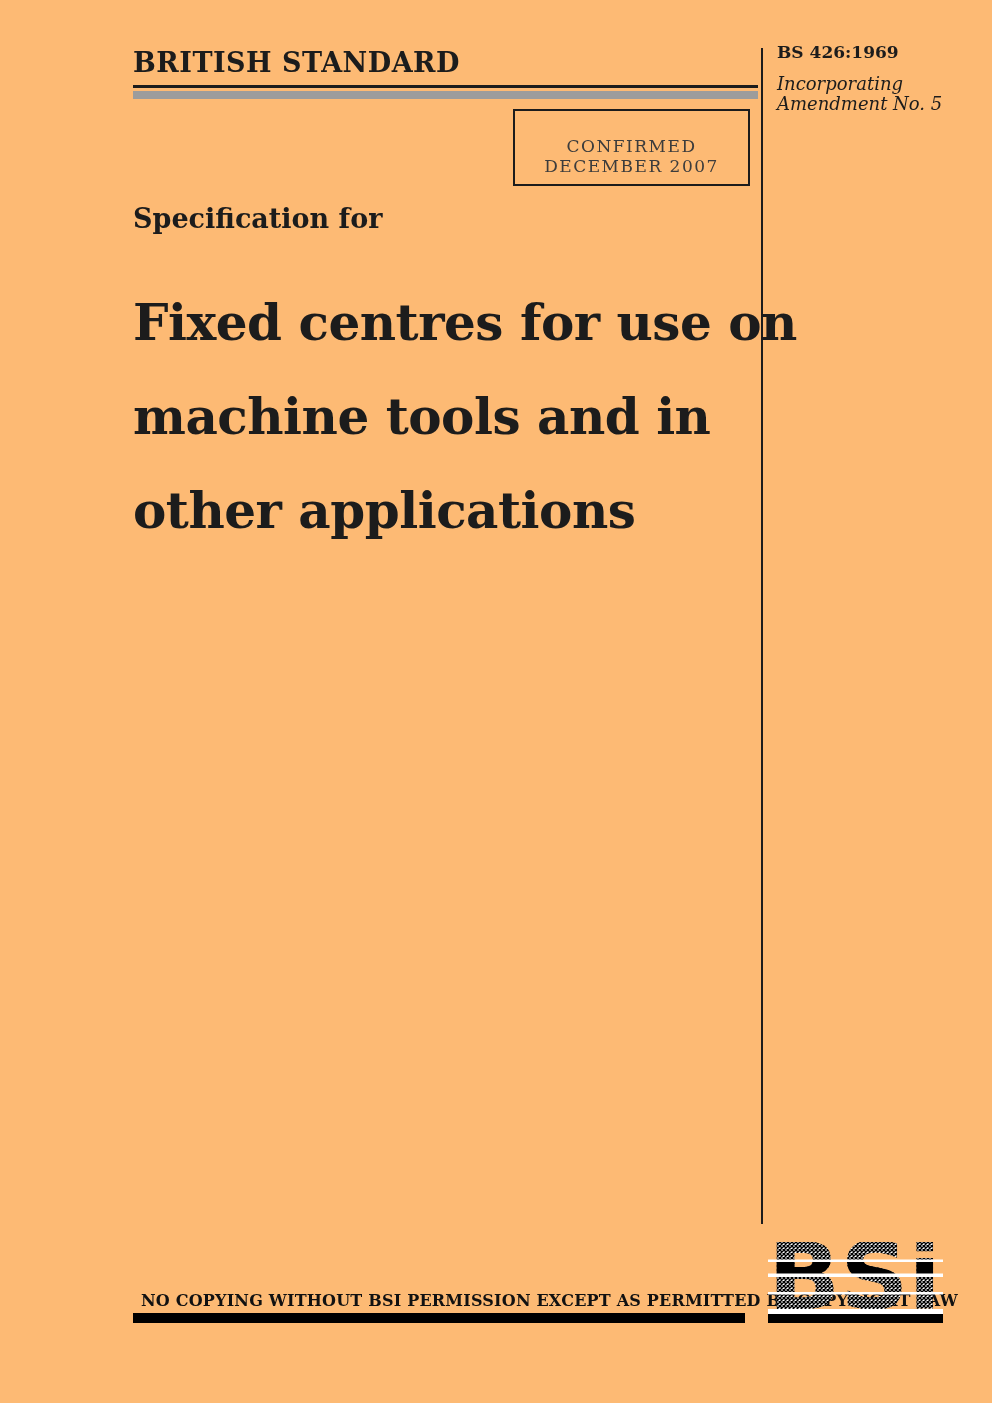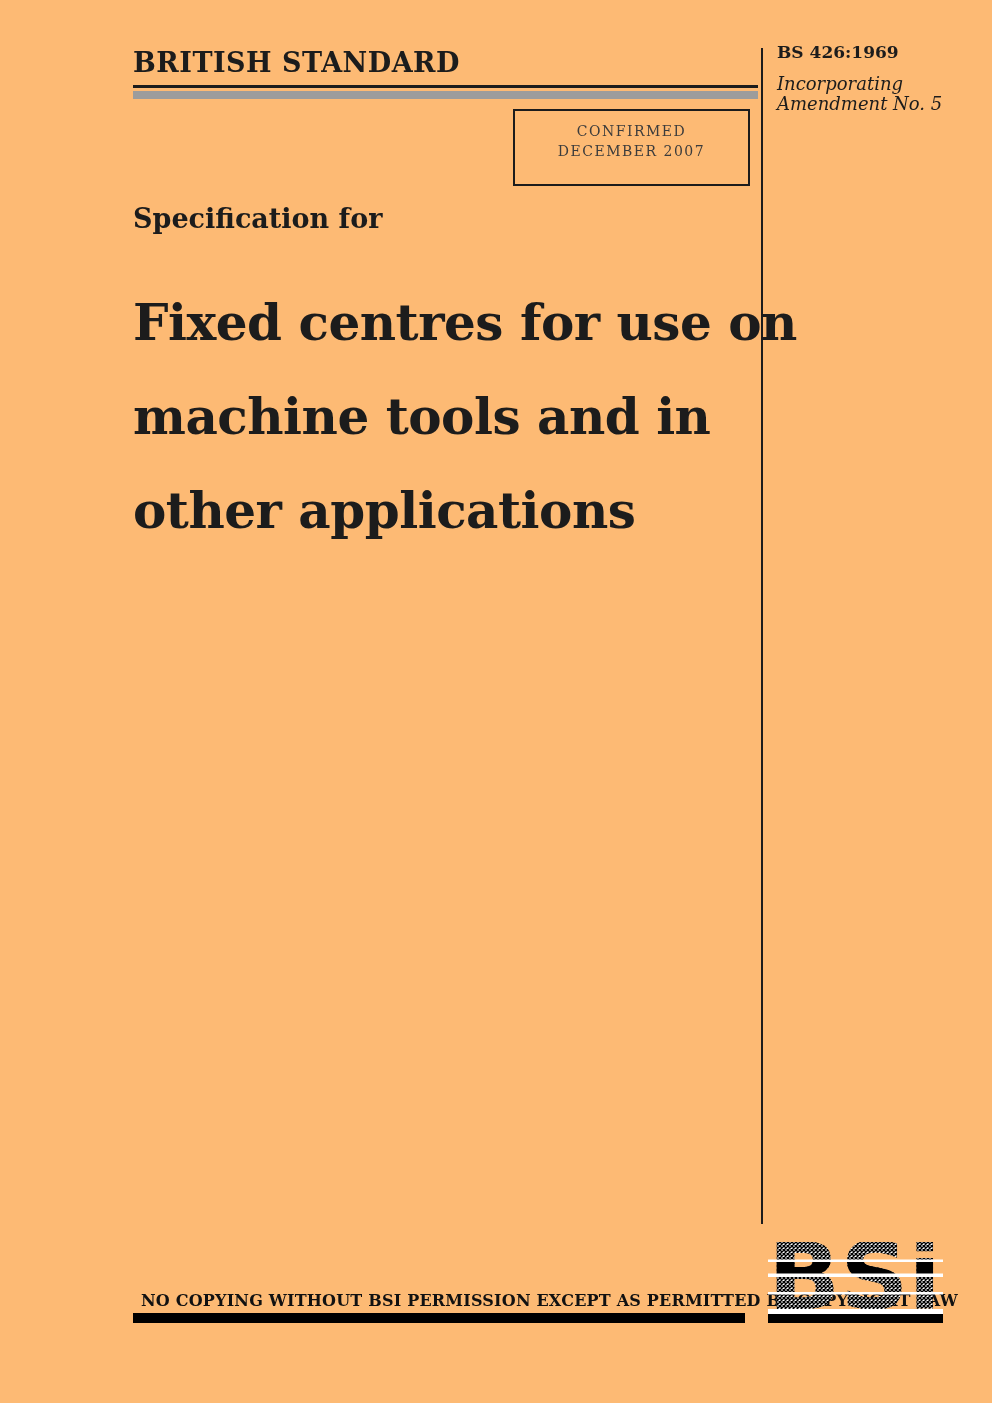--- a/index.html
+++ b/index.html
@@ -55,22 +55,22 @@
     line-height: 20px;
     white-space: nowrap;
   }
 
   .confirmed-box {
     position: absolute;
     left: 513px; top: 109px;
     width: 237px; height: 77px;
     border: 2px solid #1c1c1c;
     text-align: center;
-    padding-top: 10px;
-    font-size: 14px;
+    padding-top: 25px;
+    font-size: 17px;
     line-height: 20px;
     letter-spacing: 1.5px;
     color: #3c3c3c;
   }
 
   .spec-for {
     position: absolute;
     left: 133px; top: 203px;
     font-size: 27px; font-weight: bold;
     white-space: nowrap;

